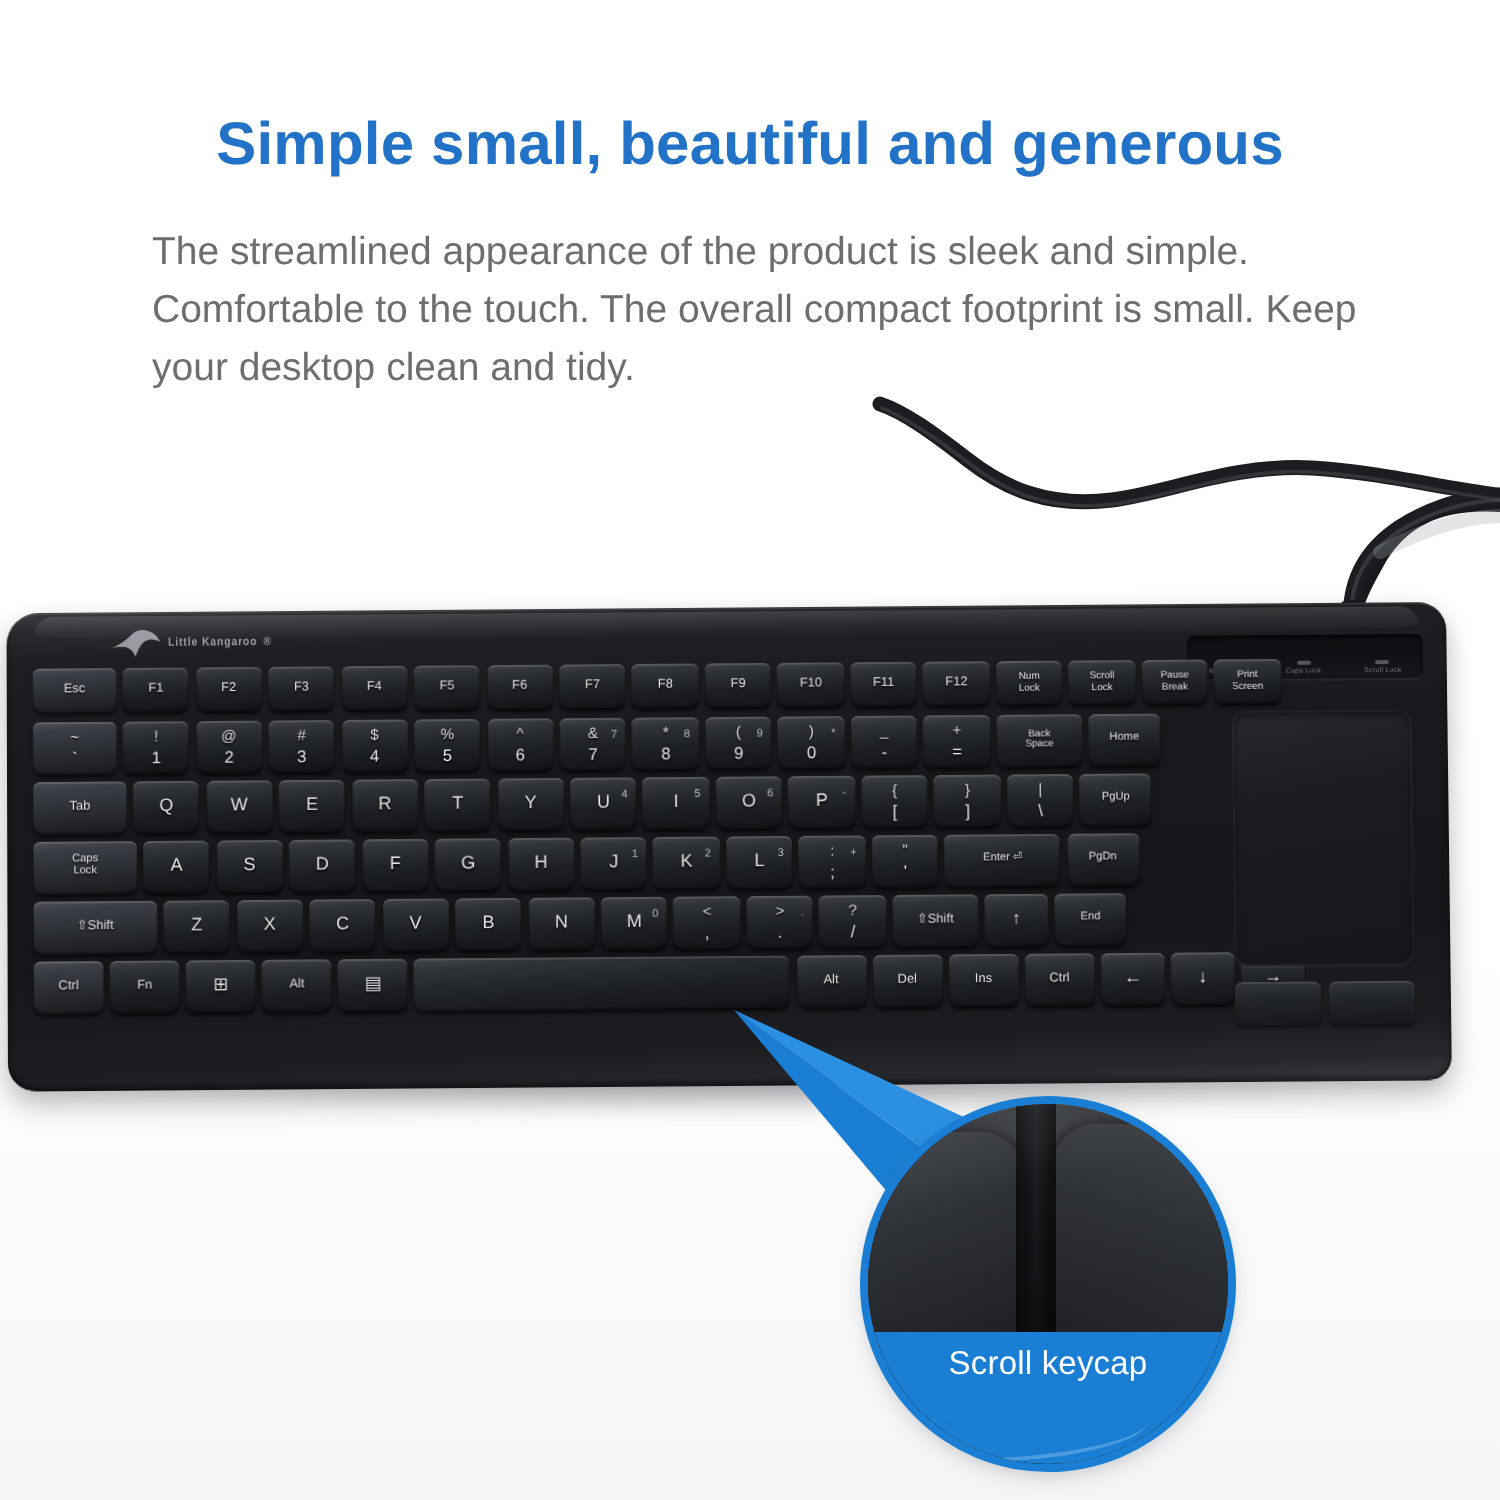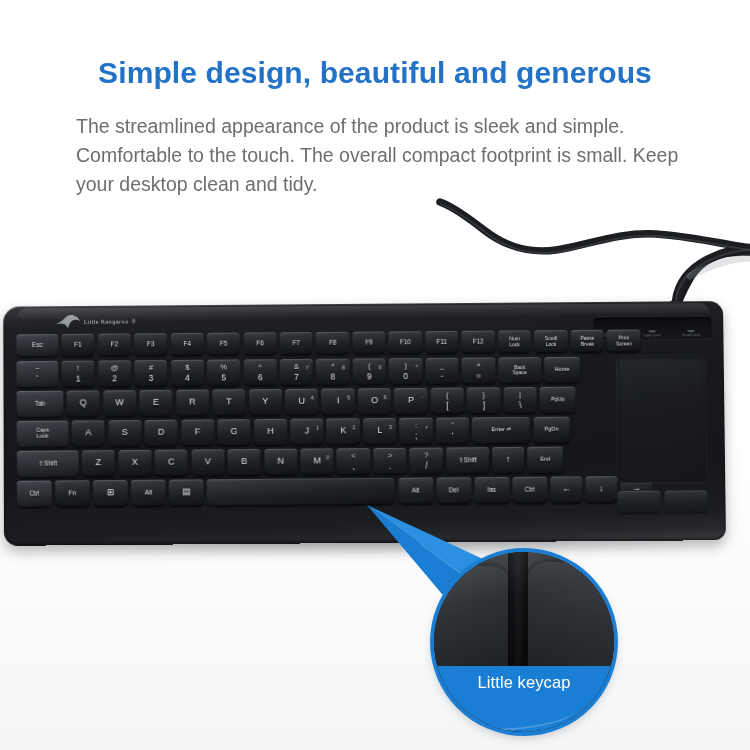--- a/index.html
+++ b/index.html
@@ -367,21 +367,21 @@
     border-bottom: 2px solid rgba(255,255,255,0.22);
     border-left: 2px solid rgba(255,255,255,0.10);
     transform: rotate(-5deg);
   }
 </style>
 </head>
 <body>
 
 <div id="page">
 
-  <h1 class="headline">Simple design, beautiful and generous</h1>
+  <h1 class="headline">Simple small, beautiful and generous</h1>
   <p class="body-copy">The streamlined appearance of the product is sleek and simple. Comfortable to the touch. The overall compact footprint is small. Keep your desktop clean and tidy.</p>
 
   <svg class="cable-svg" viewBox="0 0 750 750">
     <path d="M752 214 C 700 210, 660 216, 620 238 C 580 260, 560 282, 540 288 C 515 295, 500 288, 492 295 C 686 295, 686 295, 686 295" fill="none" stroke="none"></path>
     <path d="M760 210 C 700 206, 648 220, 608 246 C 572 270, 552 286, 520 288 C 500 289, 490 282, 482 276" fill="none" stroke="#16181b" stroke-width="7.5" stroke-linecap="round" opacity="0"></path>
     <path d="M756 212 C 706 206, 660 218, 622 242 C 588 264, 566 282, 540 287 C 520 291, 504 286, 492 280" fill="none" stroke="#1a1c1f" stroke-width="7" stroke-linecap="round" opacity="0"></path>
 
     <path d="M750 252 C 716 250, 700 262, 690 278 C 682 292, 678 300, 676 310" fill="none" stroke="#18191c" stroke-width="8" stroke-linecap="round"></path>
     <path d="M750 250 C 700 246, 650 236, 600 244 C 556 251, 520 262, 500 252 C 482 243, 470 228, 452 218" fill="none" stroke="#18191c" stroke-width="7.5" stroke-linecap="round" opacity="0"></path>
     <path d="M676 312 C 674 298, 678 286, 688 274 C 700 260, 716 250, 734 246 C 700 250, 660 244, 624 236
@@ -770,17 +770,17 @@
 
   <div class="magnifier">
     <div class="mag-photo">
       <div class="mag-keycap-l"></div>
       <div class="mag-keycap-r"></div>
       <div class="mag-gap"></div>
       <div class="mag-sheen"></div>
     </div>
     <div class="mag-band">
       <span class="swoosh"></span>
-      <span class="txt">Little keycap</span>
+      <span class="txt">Scroll keycap</span>
     </div>
   </div>
 
 </div>
 
 </body></html>

